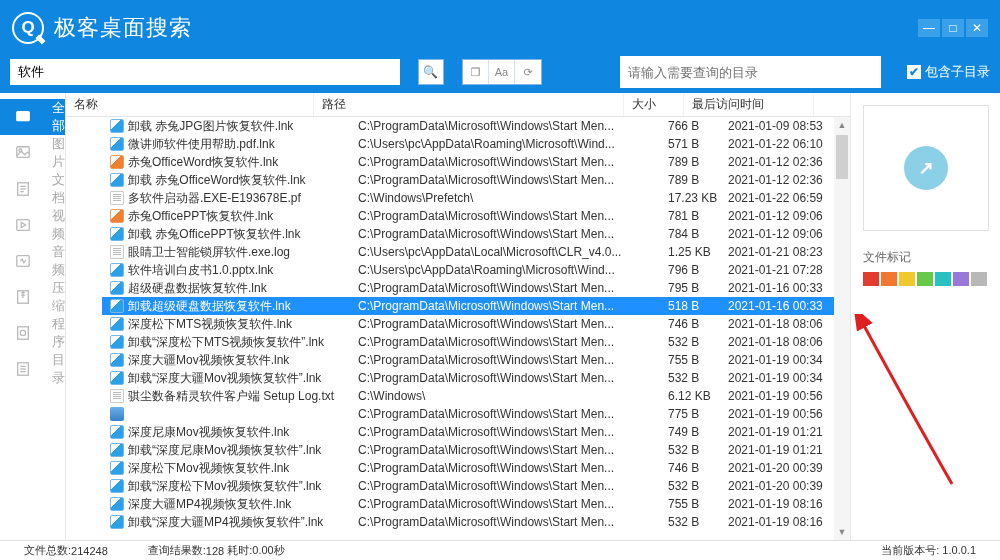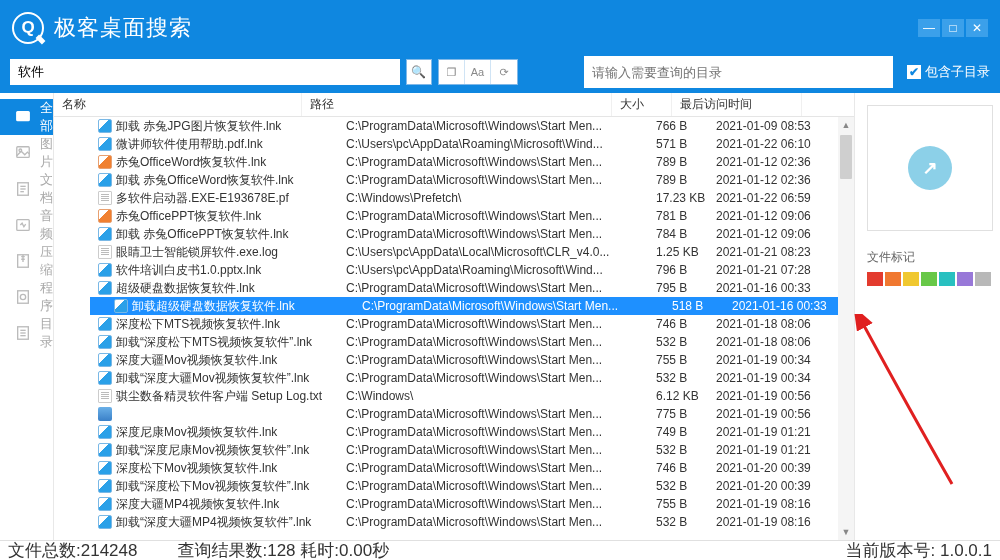--- a/index.html
+++ b/index.html
@@ -6,53 +6,53 @@
 body { width: 1000px; height: 560px; overflow: hidden; background: #fff; }
 
 .titlebar { height: 55px; background: #0f87e0; display: flex; align-items: center; padding: 0 12px; color: #fff; }
 .titlebar .logo { width: 32px; height: 32px; border: 2.5px solid #fff; border-radius: 50%; display: flex; align-items: center; justify-content: center; margin-right: 10px; position: relative; }
 .titlebar .logo::after { content: ""; position: absolute; width: 5px; height: 9px; background: #fff; bottom: -2px; right: -1px; transform: rotate(-45deg); }
 .titlebar .logo span { font-weight: bold; font-size: 17px; }
 .titlebar .title { font-size: 22px; font-weight: 300; letter-spacing: 1px; }
 .titlebar .win-ctrls { margin-left: auto; display: flex; gap: 2px; }
 .titlebar .win-ctrls div { width: 22px; height: 18px; background: #3ba0ea; color: #fff; display: flex; align-items: center; justify-content: center; font-size: 12px; cursor: pointer; }
 
-.searchbar { height: 38px; background: #0f87e0; padding: 4px 10px 8px 10px; display: flex; align-items: center; gap: 6px; }
+.searchbar { height: 38px; background: #0f87e0; padding: 4px 10px 8px 10px; display: flex; align-items: center; gap: 18px; }
 .searchbar input.search { flex: 0 0 390px; height: 26px; border: none; padding: 0 8px; font-size: 13px; }
 .searchbar .tool-btn { width: 26px; height: 26px; background: #fff; border: 1px solid #7fb8e8; display: flex; align-items: center; justify-content: center; font-size: 12px; color: #666; cursor: pointer; }
 .searchbar .tool-group { display: flex; border: 1px solid #7fb8e8; background: #fff; height: 26px; }
 .searchbar .tool-group > div { width: 26px; height: 24px; display: flex; align-items: center; justify-content: center; font-size: 11px; color: #888; border-right: 1px solid #d0e4f5; cursor: pointer; }
 .searchbar .tool-group > div:last-child { border-right: none; }
 .searchbar input.path { flex: 1; height: 26px; border: none; padding: 16px 8px; color: #bbb; font-size: 13px; margin-left: 60px; }
 .searchbar .check { color: #fff; font-size: 13px; display: flex; align-items: center; gap: 4px; margin-left: 8px; }
 .searchbar .check .box { width: 14px; height: 14px; background: #fff; border: none; color: #0f87e0; display: flex; align-items: center; justify-content: center; font-size: 12px; font-weight: bold; }
 
 .body { display: flex; height: 447px; }
 
 .sidebar { width: 80px; background: #fff; border-right: 1px solid #e8e8e8; padding-top: 6px; }
-.sidebar .item { height: 36px; display: flex; align-items: center; padding-left: 14px; gap: 8px; font-size: 13px; color: #aaa; cursor: pointer; }
+.sidebar .item { height: 36px; display: flex; align-items: center; padding-left: 14px; gap: 20px; font-size: 13px; color: #aaa; cursor: pointer; }
 .sidebar .item.active { background: #0f87e0; color: #fff; }
 .sidebar .item .icon { width: 18px; height: 16px; display: flex; align-items: center; justify-content: center; }
 .sidebar .item.active .icon svg { fill: #fff; stroke: #fff; }
 .sidebar .item .icon svg { fill: none; stroke: #bbb; stroke-width: 1.5; }
 
 .main { flex: 1; display: flex; flex-direction: column; border-right: 1px solid #e8e8e8; }
 .thead { display: flex; height: 24px; border-bottom: 1px solid #e5e5e5; font-size: 12px; color: #333; align-items: center; background: #fff; }
 .thead > div { padding-left: 8px; border-right: 1px solid #f0f0f0; height: 100%; display: flex; align-items: center; }
 .col-name { width: 248px; }
 .col-path { width: 310px; }
 .col-size { width: 60px; }
 .col-date { width: 130px; }
 
 .tbody { flex: 1; overflow: hidden; font-size: 12px; position: relative; }
 .row { display: flex; height: 18px; align-items: center; color: #333; margin-left: 36px; }
 .row > div { padding-left: 8px; white-space: nowrap; overflow: hidden; text-overflow: ellipsis; }
 .row .col-name { display: flex; align-items: center; gap: 4px; }
 .row .col-size { text-align: left; }
-.row.selected { background: #1e90ff; color: #fff; padding-left: 16px; }
+.row.selected { background: #1e90ff; color: #fff; }
 .row .ficon { width: 14px; height: 14px; flex-shrink: 0; display: inline-flex; align-items: center; justify-content: center; }
 .ficon.lnk { background: linear-gradient(135deg,#fff 40%,#2aa0e8 40%); border: 1px solid #79b8e6; border-radius: 2px; }
 .ficon.lnk.orange { background: linear-gradient(135deg,#fff 40%,#f08030 40%); border-color: #e8a070; }
 .ficon.doc { background: #fff; border: 1px solid #ccc; border-radius: 1px; position: relative; }
 .ficon.doc::before { content:""; position:absolute; top:2px; left:2px; right:2px; height:1px; background:#bbb; box-shadow: 0 2px #bbb, 0 4px #bbb, 0 6px #bbb; }
 .ficon.exe { background: linear-gradient(#6ab0e8,#3a80c8); border-radius: 2px; }
 
 .scrollbar { position: absolute; right: 0; top: 0; bottom: 0; width: 16px; background: #f5f5f5; }
 .scrollbar .thumb { position: absolute; left: 2px; right: 2px; top: 18px; height: 44px; background: #cfcfcf; border-radius: 1px; }
 .scrollbar .arr { position: absolute; left: 0; right: 0; height: 16px; display:flex; align-items:center; justify-content:center; color:#888; font-size:9px; }
@@ -60,21 +60,21 @@
 
 .preview { width: 150px; padding: 12px; display: flex; flex-direction: column; align-items: flex-end; }
 .preview .thumb { width: 126px; height: 126px; border: 1px solid #e0e0e0; background: #fff; display: flex; align-items: center; justify-content: center; margin-bottom: 18px; position: relative; }
 .preview .thumb .shortcut-ico { width: 44px; height: 44px; border-radius: 50%; background: #8cd0e8; display:flex; align-items:center; justify-content:center; position: relative; }
 .preview .thumb .shortcut-ico::after { content:"↗"; color:#fff; font-size:18px; font-weight:bold; }
 .preview .tags-label { font-size: 12px; color: #666; align-self: flex-start; margin-bottom: 6px; }
 .preview .tags { display: flex; gap: 2px; align-self: flex-start; position: relative; }
 .preview .tags .tag { width: 16px; height: 14px; }
 .red-arrow { position: absolute; left: 852px; top: 314px; pointer-events: none; }
 
-.statusbar { height: 20px; border-top: 1px solid #e0e0e0; background: #fff; display: flex; align-items: center; font-size: 17px; color: #333; padding: 0 8px; }
+.statusbar { height: 20px; border-top: 1px solid #e0e0e0; background: #fff; display: flex; align-items: center; font-size: 11px; color: #333; padding: 0 24px; }
 .statusbar .right { margin-left: auto; }
 </style>
 </head>
 <body>
 
 <div class="titlebar">
   <div class="logo">
       <span>Q</span>
     </div>
   <div class="title">极客桌面搜索</div>
@@ -128,20 +128,29 @@
             <line x1="6" y1="9" x2="12" y2="9"></line>
             <line x1="6" y1="12" x2="10" y2="12"></line>
           </svg>
         </span>
         <span>文档</span>
       </div>
       <div class="item">
         <span class="icon">
           <svg width="18" height="16" viewBox="0 0 18 18">
             <rect x="2" y="3" width="14" height="12" rx="1"></rect>
+            <path d="M7 6 L12 9 L7 12 Z"></path>
+          </svg>
+        </span>
+        <span>视频</span>
+      </div>
+      <div class="item">
+        <span class="icon">
+          <svg width="18" height="16" viewBox="0 0 18 18">
+            <rect x="2" y="3" width="14" height="12" rx="1"></rect>
             <path d="M6 9 L8 7 L10 11 L12 8"></path>
           </svg>
         </span>
         <span>音频</span>
       </div>
       <div class="item">
         <span class="icon">
           <svg width="18" height="16" viewBox="0 0 18 18">
             <rect x="3" y="2" width="12" height="14"></rect>
             <path d="M9 2 L9 10 M7 4 L11 4 M7 7 L11 7"></path>

